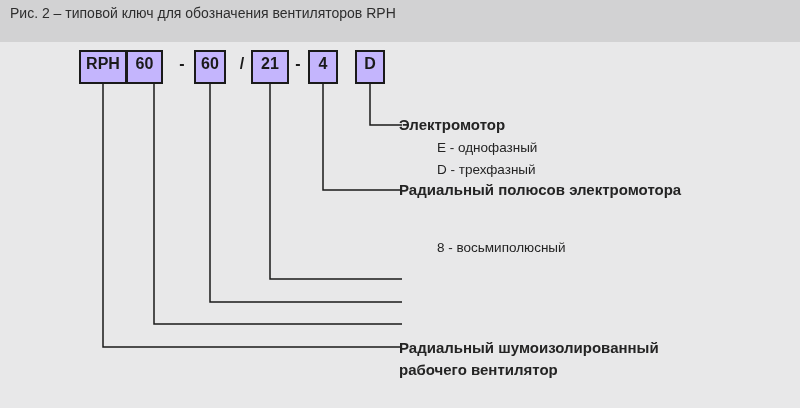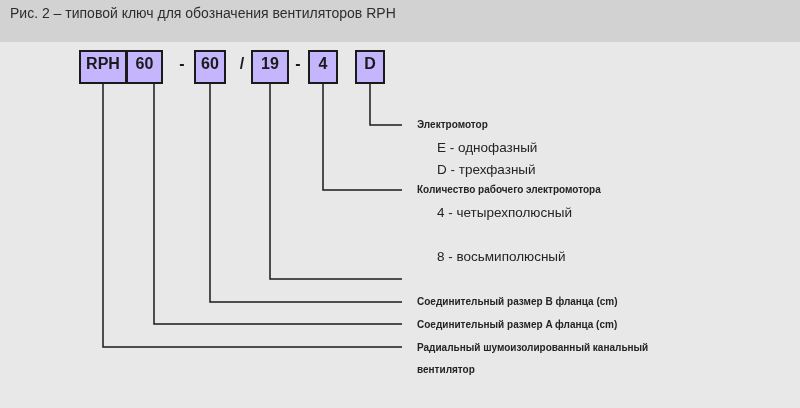--- a/index.html
+++ b/index.html
@@ -58,22 +58,22 @@
     width: 14px;
     height: 28px;
     color: #1a1a1a;
     font-size: 16px;
     font-weight: bold;
     text-align: center;
     line-height: 27px;
   }
   .lbl {
     position: absolute;
-    left: 417px;
-    font-size: 10px;
+    left: 399px;
+    font-size: 15px;
     line-height: 16px;
     color: #242424;
     white-space: nowrap;
   }
   .lbl.bold { font-weight: bold; }
   .lbl.sub {
     left: 437px;
     font-size: 13.5px;
     font-weight: normal;
   }
@@ -99,30 +99,27 @@
     <path d="M270 78 V279 H402"></path>
     <path d="M323 78 V190 H402"></path>
     <path d="M370 78 V125 H402"></path>
   </svg>
 
   <div class="code-box" style="left:79px;width:48px">RPH</div>
   <div class="code-box" style="left:126px;width:37px">60</div>
   <div class="code-sep" style="left:175px">-</div>
   <div class="code-box" style="left:194px;width:32px">60</div>
   <div class="code-sep" style="left:235px">/</div>
-  <div class="code-box" style="left:251px;width:38px">19</div>
+  <div class="code-box" style="left:251px;width:38px">21</div>
   <div class="code-sep" style="left:291px">-</div>
   <div class="code-box" style="left:308px;width:30px">4</div>
   <div class="code-box" style="left:355px;width:30px">D</div>
 
   <div class="lbl bold" style="top:117px">Электромотор</div>
   <div class="lbl sub" style="top:162px">D - трехфазный</div>
   <div class="lbl sub" style="top:140px">E - однофазный</div>
 
-  <div class="lbl bold" style="top:182px">Количество рабочего электромотора</div>
-  <div class="lbl sub" style="top:205px">4 - четырехполюсный</div>
-  <div class="lbl sub" style="top:249px">8 - восьмиполюсный</div>
+  <div class="lbl bold" style="top:182px">Радиальный полюсов электромотора</div>
+  <div class="lbl sub" style="top:240px">8 - восьмиполюсный</div>
 
-  <div class="lbl bold" style="top:294px">Соединительный размер B фланца (cm)</div>
-  <div class="lbl bold" style="top:317px">Соединительный размер A фланца (cm)</div>
-  <div class="lbl bold wrap" style="top:337px">Радиальный шумоизолированный канальный вентилятор</div>
+  <div class="lbl bold wrap" style="top:337px">Радиальный шумоизолированный рабочего вентилятор</div>
 
 </div>
 
 </body></html>

